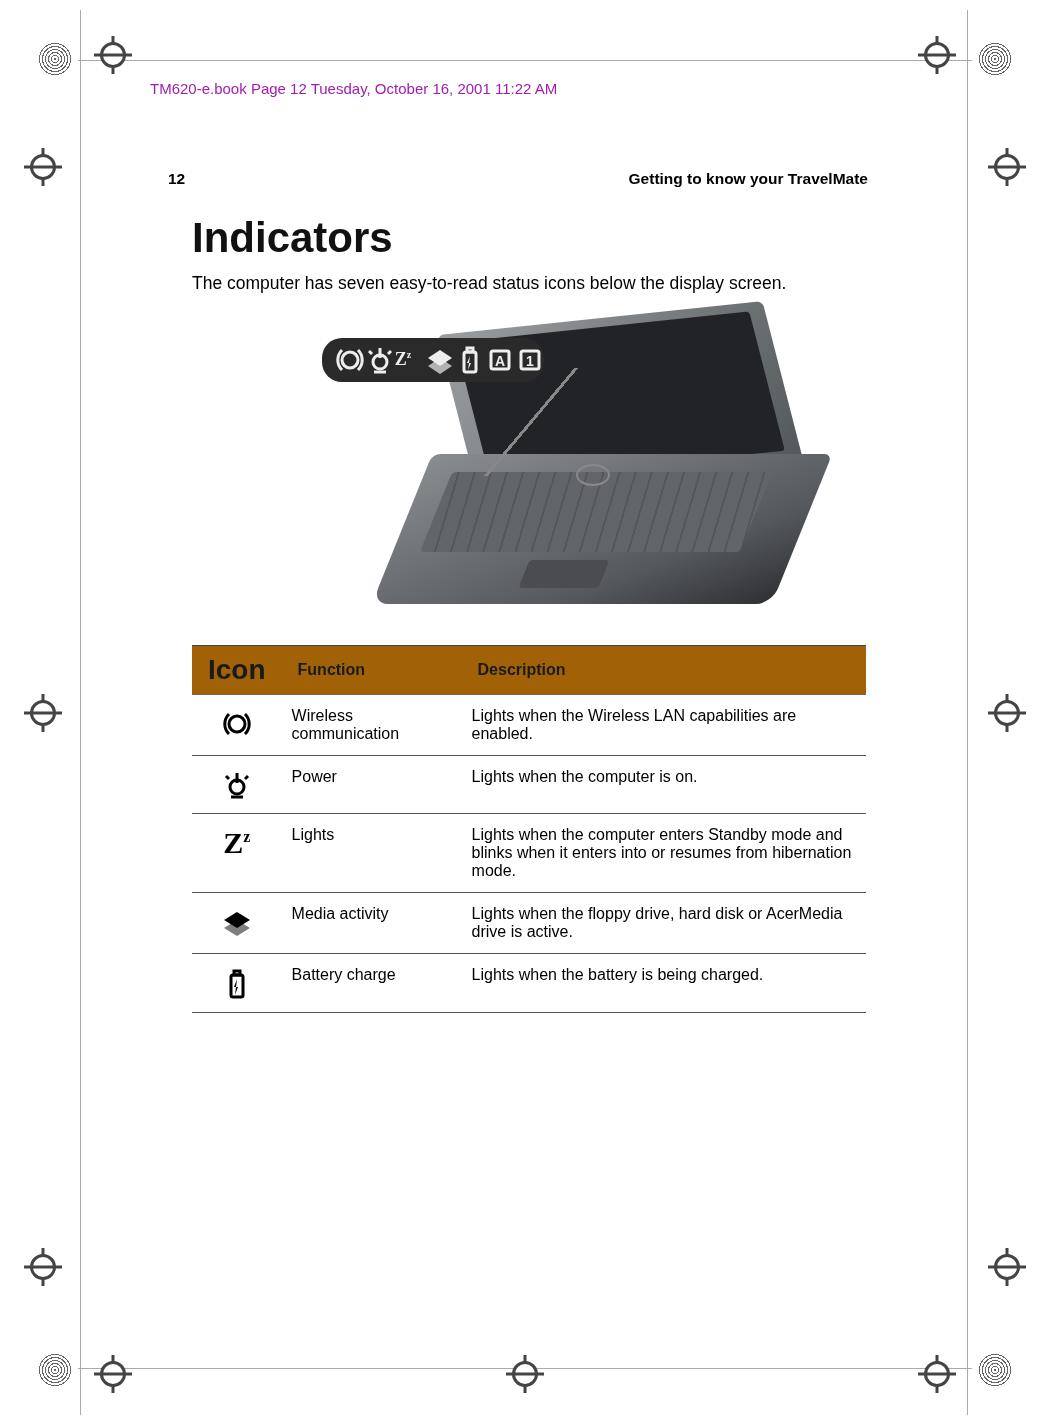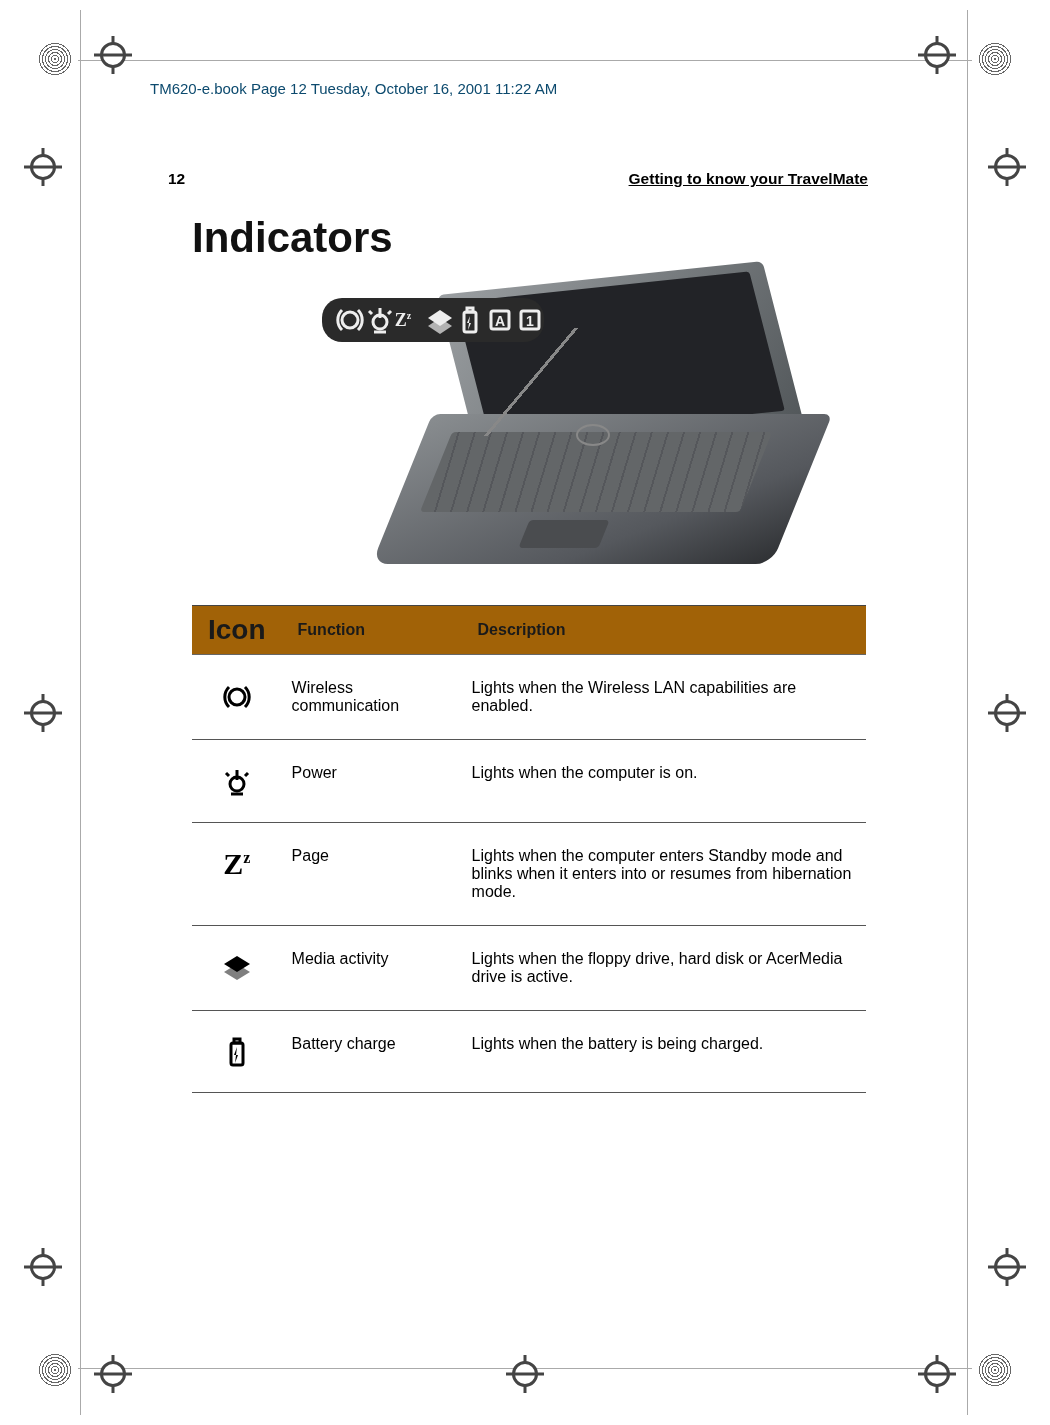--- a/index.html
+++ b/index.html
@@ -45,40 +45,39 @@
     .ch-br  { right:30px; bottom:145px; }
     .ch-ibl { left:100px; bottom:38px; }
     .ch-ibr { right:100px; bottom:38px; }
     .ch-bot { left:50%; transform:translateX(-50%); bottom:38px; }
 
     .header-line {
       position:absolute;
       top:80px;
       left:150px;
       font-size:15px;
-      color:#0c4a6e;
+      color:#a21caf;
     }
     .content {
       position:absolute;
       left:168px;
       top:170px;
       width:700px;
     }
     .pagenum {
       font-size:15.5px;
       font-weight:bold;
       display:inline-block;
     }
     .chapter-title {
       position:absolute;
       right:0;
       top:0;
       font-size:15.5px;
       font-weight:bold;
-      text-decoration:underline;
     }
     .header-bar {
       position:relative;
       height:22px;
       margin-bottom:22px;
     }
     h1.section {
       margin:10px 0 10px 24px;
       font-size:42px;
       font-family: "Trebuchet MS", Verdana, sans-serif;
@@ -167,21 +166,21 @@
     table.icons thead th {
       background:#a16207;
       color:#1a1a1a;
       text-align:left;
       padding:8px 16px;
       font-weight:bold;
       border-top:1px solid #444;
       border-bottom:1px solid #666;
     }
     table.icons td {
-      padding:24px 10px;
+      padding:12px 10px;
       vertical-align:top;
       border-bottom:1px solid #555;
     }
     table.icons .ic { width:60px; text-align:center; font-size:28px;}
     table.icons .fn { width:180px; }
 
     .svgicon { width:32px; height:32px; vertical-align:middle; }
   </style>
 </head>
 <body>
@@ -233,20 +232,21 @@
 <div class="header-line">TM620-e.book  Page 12  Tuesday, October 16, 2001  11:22 AM</div>
 
 <div class="content">
   <div class="header-bar">
     <span class="pagenum">12</span>
     <span class="chapter-title">Getting to know your TravelMate</span>
   </div>
 
   <h1 class="section">Indicators</h1>
 
+  <p class="body">The computer has seven easy-to-read status icons below the display screen.</p>
 
   <div class="figure-wrap">
     <div class="laptop">
       <div class="lt-lid"></div>
       <div class="lt-screen"></div>
       <div class="lt-base"></div>
       <div class="lt-keys"></div>
       <div class="lt-touch"></div>
     </div>
     <div class="callout-box">
@@ -324,21 +324,21 @@
                 <path d="M8 10 L5 7"></path>
                 <path d="M24 10 L27 7"></path>
                 <circle cx="16" cy="18" r="7"></circle>
                 <path d="M10 28 L22 28"></path>
           </svg></span></td>
         <td class="fn">Power</td>
         <td>Lights when the computer is on.</td>
       </tr>
       <tr>
         <td class="ic"><span style="font-family:serif;font-weight:bold;font-size:30px;">Z<sup style="font-size:16px;">z</sup></span></td>
-        <td class="fn">Page</td>
+        <td class="fn">Lights</td>
         <td>Lights when the computer enters Standby mode and blinks when it enters into or resumes from hibernation mode.</td>
       </tr>
       <tr>
         <td class="ic"><span>
           <svg class="svgicon" viewBox="0 0 32 32" fill="#000">
             <polygon points="16,5 29,13 16,21 3,13"></polygon>
                 <polygon points="16,13 29,21 16,29 3,21" opacity="0.5"></polygon>
           </svg></span></td>
         <td class="fn">Media activity</td>
         <td>Lights when the floppy drive, hard disk or AcerMedia drive is active.</td>

